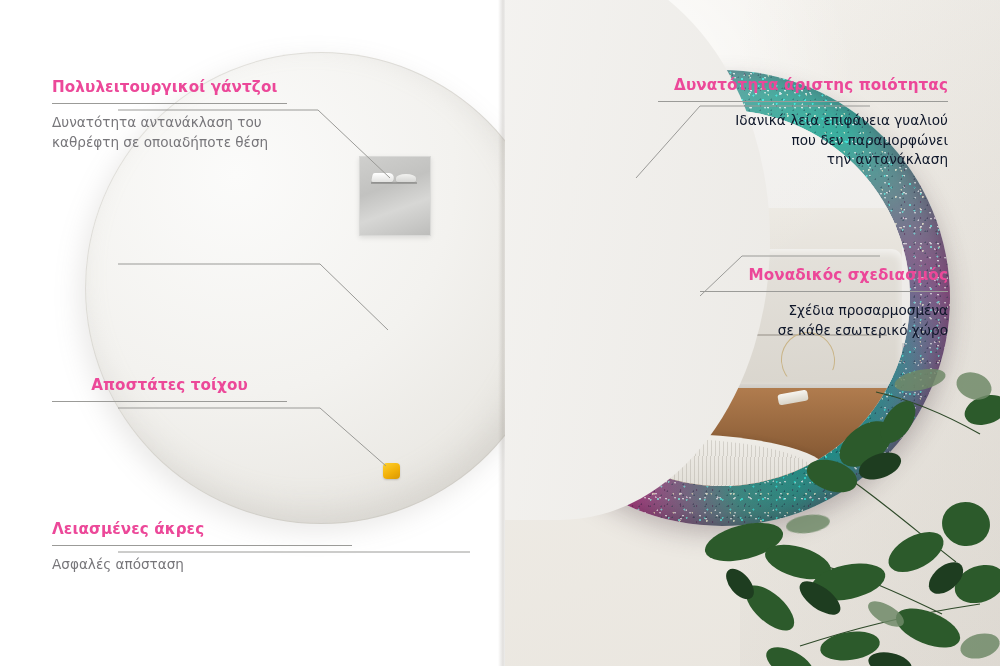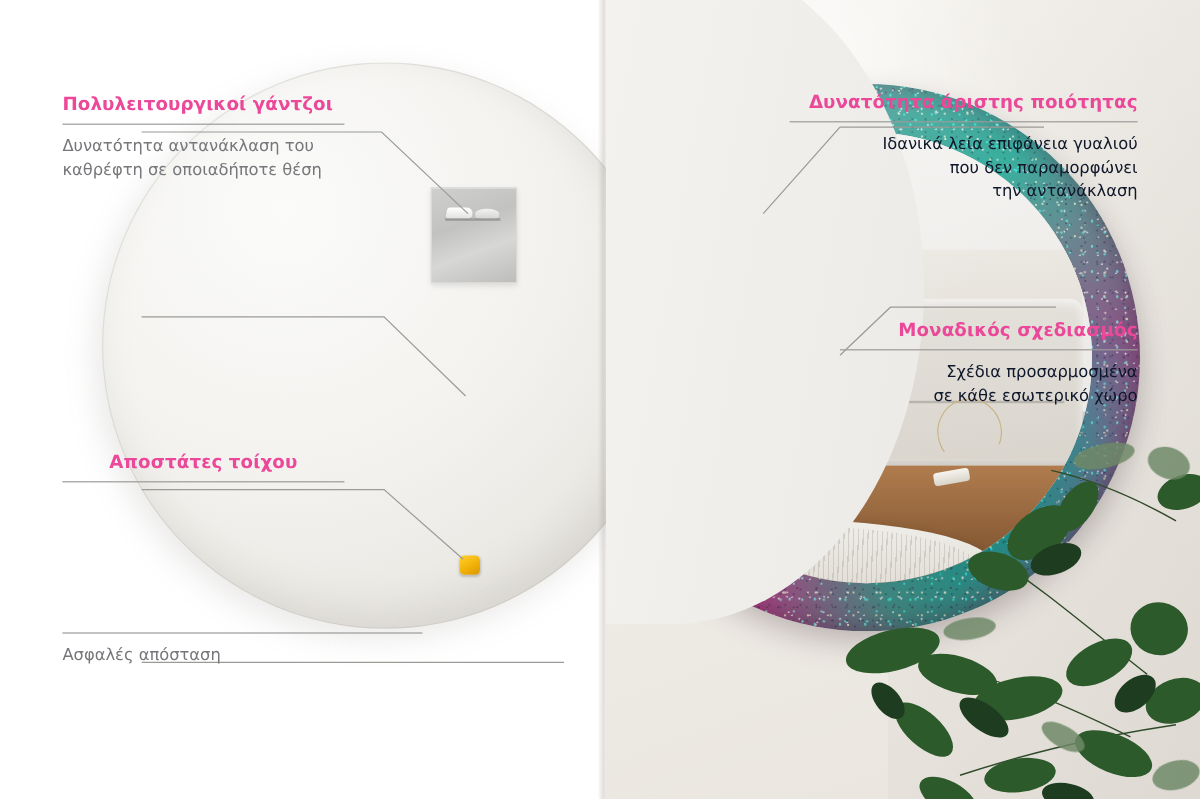--- a/index.html
+++ b/index.html
@@ -327,20 +327,21 @@
 καθρέφτη σε οποιαδήποτε θέση</p>
   </div>
 
 
   <div class="blk" style="left:52px; top:376px; width:235px;text-align:center;">
     <h3>Αποστάτες τοίχου</h3>
     <div class="rule"></div>
   </div>
 
   <div class="blk" style="left:52px; top:520px; width:300px;">
+    <h3>Λειασμένες άκρες</h3>
     <div class="rule"></div>
     <p>Ασφαλές απόσταση</p>
   </div>
 
   <div class="blk right" style="left:658px; top:76px; width:290px;">
     <h3>Δυνατότητα άριστης ποιότητας</h3>
     <div class="rule"></div>
     <p>Ιδανικά λεία επιφάνεια γυαλιού
 που δεν παραμορφώνει
 την αντανάκλαση</p>

